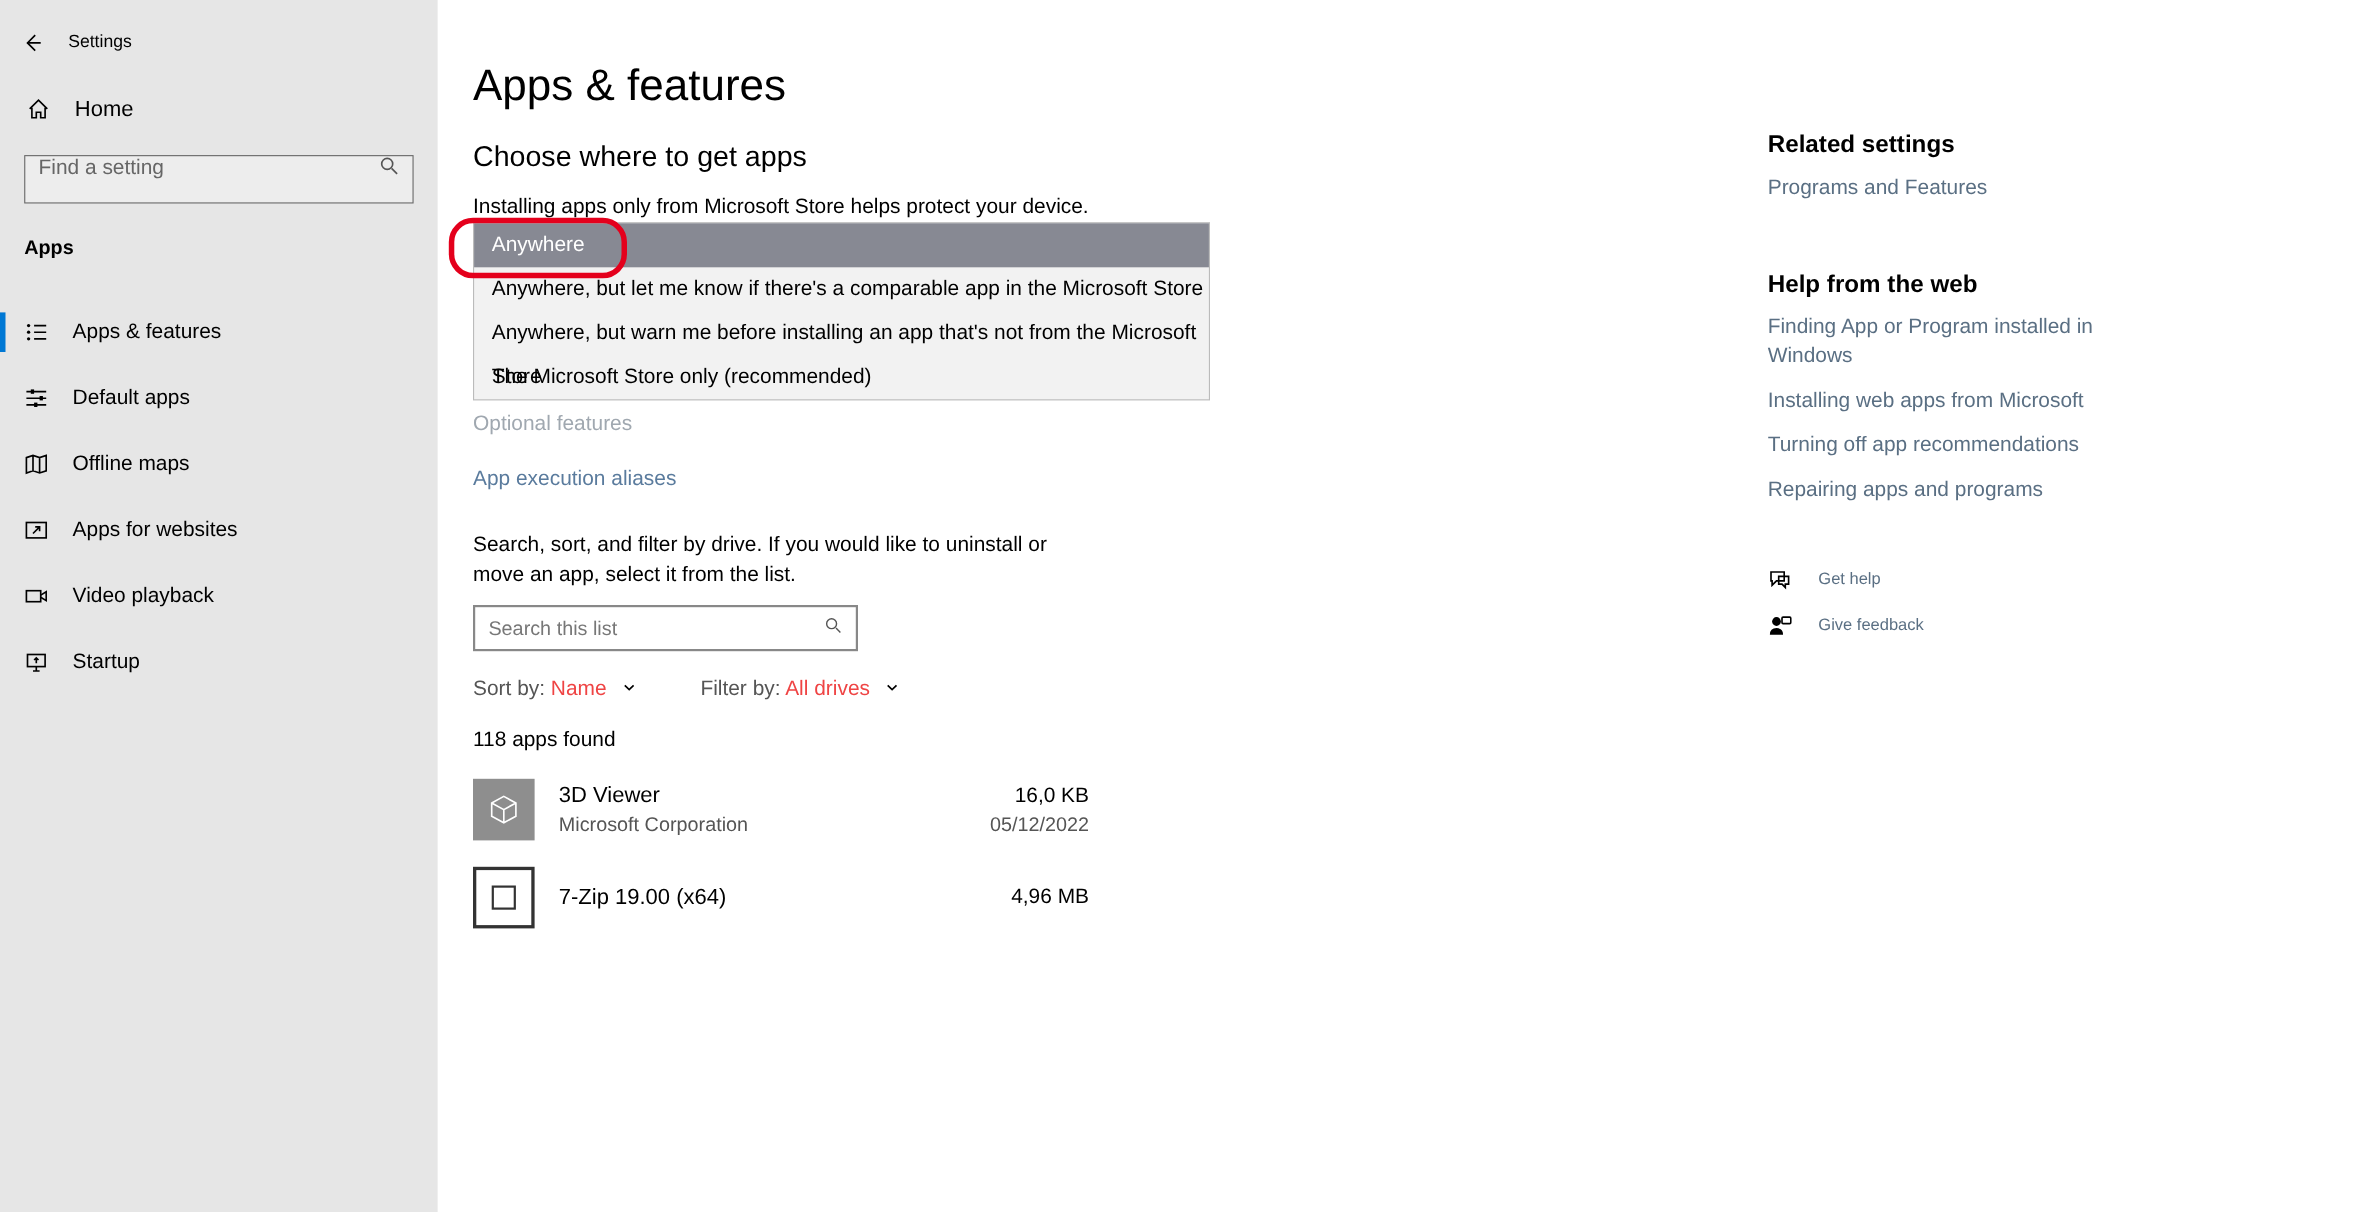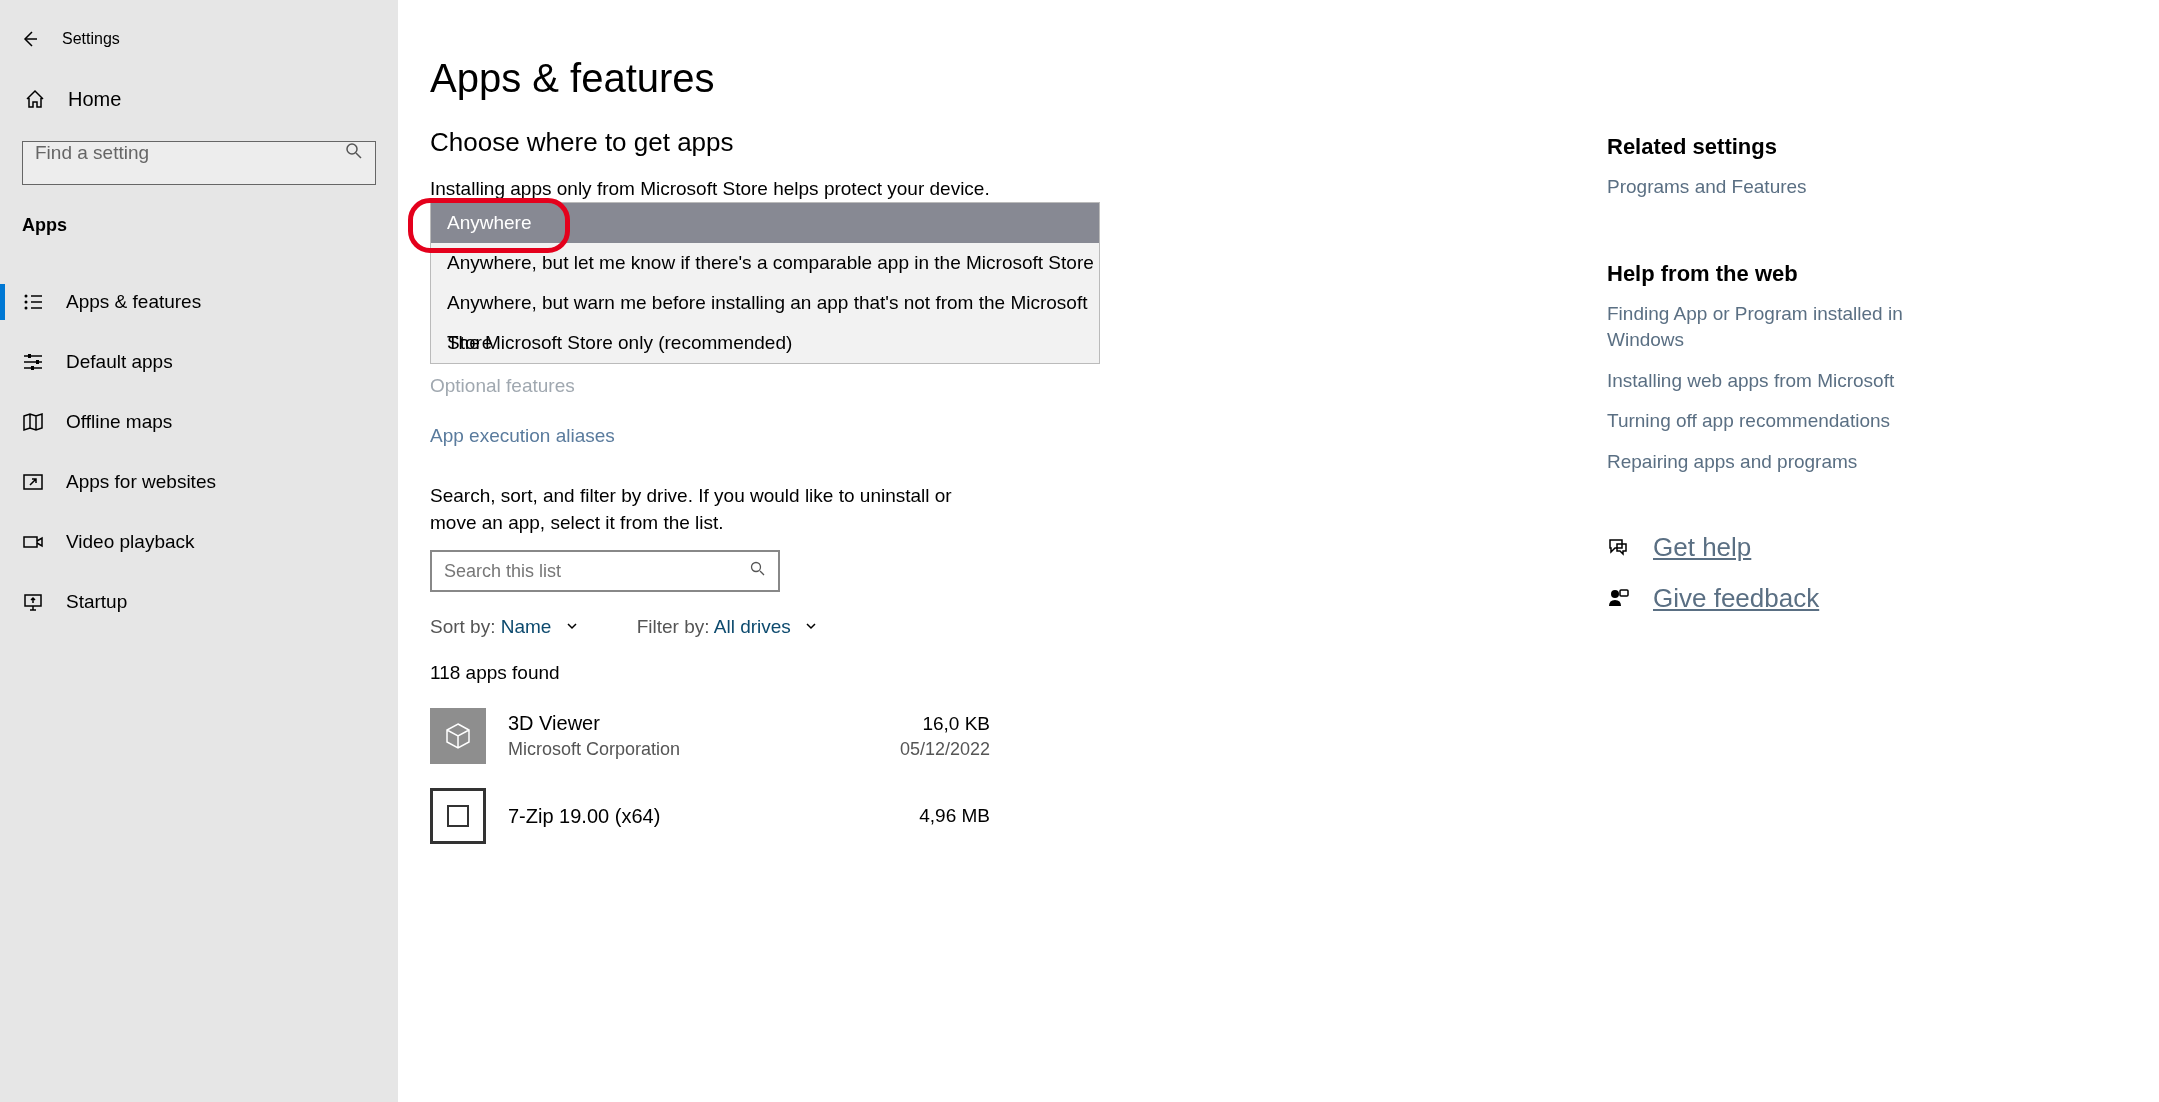--- a/index.html
+++ b/index.html
@@ -232,21 +232,21 @@
       margin-top: 24px;
       display: flex;
       gap: 58px;
       font-size: 19px;
       color: #000;
     }
     .sf-label {
       color: #555;
     }
     .sf-value {
-      color: #0c4a6e;
+      color: #ef4444;
     }
     .count-text {
       font-size: 19px;
       color: #000;
       margin-top: 24px;
     }
     .app-row {
       display: flex;
       align-items: center;
       margin-top: 24px;
@@ -289,21 +289,21 @@
       font-size: 19px;
       color: #000;
     }
     .app-date {
       font-size: 18px;
       color: #555;
     }
     .right-panel {
       position: absolute;
       left: 1209px;
-      top: 134px;
+      top: 118px;
       width: 320px;
     }
     .rp-heading {
       font-size: 22px;
       font-weight: 600;
       color: #000;
     }
     .rp-link {
       font-size: 19px;
       color: #5a6f83;
@@ -321,23 +321,22 @@
       display: flex;
       align-items: center;
       gap: 24px;
       margin-top: 20px;
     }
     .icon-link-row .il-icon {
       width: 22px;
       height: 22px;
     }
     .icon-link-row .il-text {
-      font-size: 26px;
+      font-size: 15px;
       color: #5a6f83;
-      text-decoration: underline;
     }
     .below-dropdown {
       margin-top: 175px;
     }
   </style>
 </head>
 <body>
 
 <div class="window-controls">
   <div class="wc-btn">

